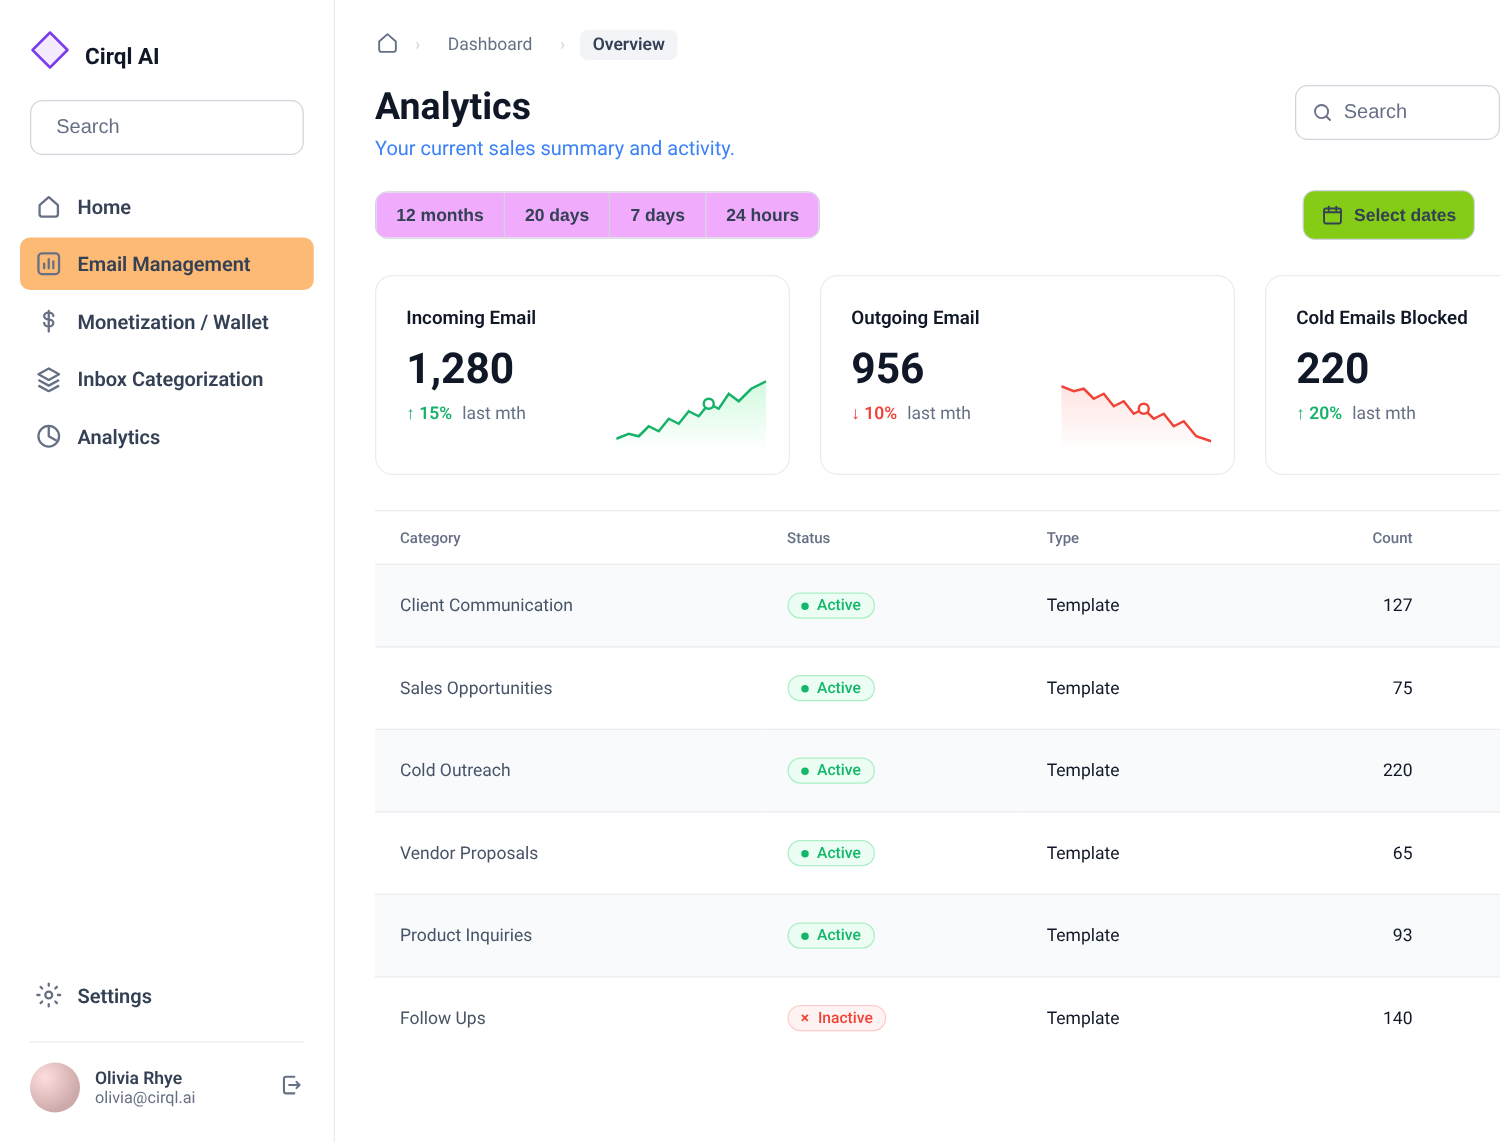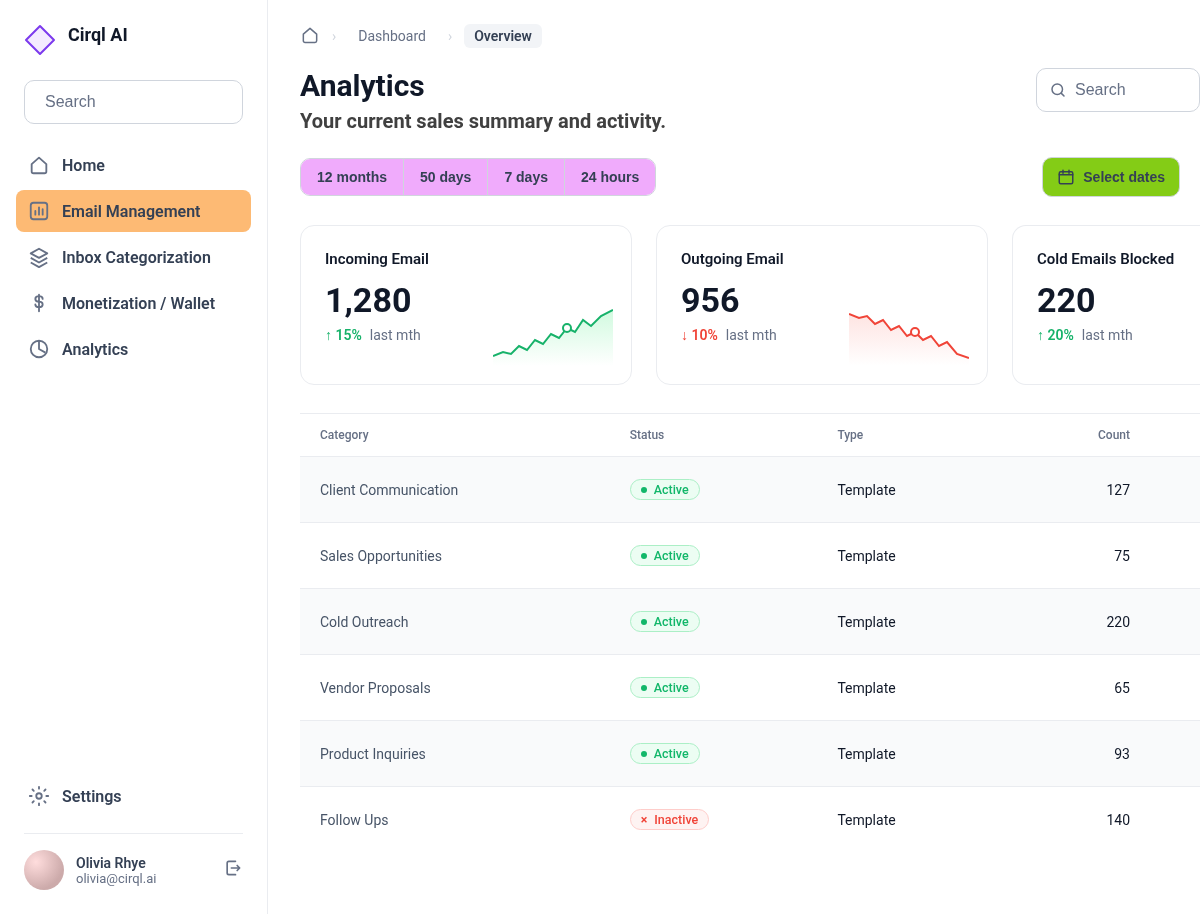--- a/index.html
+++ b/index.html
@@ -14,21 +14,21 @@
   }
   
   .sidebar {
     width: 268px;
     border-right: 1px solid #EAECF0;
     display: flex;
     flex-direction: column;
     padding: 24px 0 24px 0;
   }
   .brand {
-    display: flex; align-items: flex-start; gap: 12px;
+    display: flex; align-items: flex-end; gap: 12px;
     padding: 0 24px 24px 24px;
   }
   .brand-logo {
     width: 32px; height: 32px;
     display: flex; align-items: center; justify-content: center;
   }
   .brand-name {
     font-size: 18px; font-weight: 700; color: #101828;
   }
   .sb-search {
@@ -80,21 +80,21 @@
   }
   .breadcrumb .chev { color: #D0D5DD; }
   .breadcrumb .step { padding: 4px 10px; border-radius: 6px; cursor: pointer; }
   .breadcrumb .step.current { background: #F2F4F7; color: #344054; font-weight: 600; }
   .header-row {
     display: flex; align-items: flex-start; gap: 24px;
   }
   .page-title {
     font-size: 30px; font-weight: 700; color: #101828; margin-bottom: 6px;
   }
-  .page-sub { font-size: 20px; color: #404040; font-weight: bold; }
+  .page-sub { font-size: 16px; color: #3b82f6; }
   .header-actions {
     margin-left: auto; display: flex; align-items: center; gap: 12px; padding-right: 0;
   }
   .search-right {
     border: 1px solid #D0D5DD; border-radius: 10px; height: 44px; min-width: 164px;
     display: flex; align-items: center; gap: 8px; padding: 0 12px; color: #667085;
   }
   .search-right input { border: none; outline: none; font-size: 16px; background: transparent; width: 80px; }
   .search-right input::placeholder { color: #667085; }
   .controls-row {
@@ -192,30 +192,30 @@
     </li>
     <li class="active">
       <svg viewBox="0 0 24 24" fill="none">
           <rect x="3" y="3" width="18" height="18" rx="3" stroke="#667085" stroke-width="2"></rect>
           <path d="M8 16v-4M12 16V8M16 16v-6" stroke="#667085" stroke-width="2" stroke-linecap="round"></path>
         </svg>
       <span>Email Management</span>
     </li>
     <li>
       <svg viewBox="0 0 24 24" fill="none">
-          <path d="M12 3l9 5-9 5-9-5 9-5z" stroke="#667085" stroke-width="2" stroke-linejoin="round"></path>
-          <path d="M3 13l9 5 9-5M3 18l9 5 9-5" stroke="#667085" stroke-width="2" stroke-linejoin="round"></path>
-        </svg>
-      <span>Inbox Categorization</span>
+          <path d="M12 3v18M16 7.5c0-1.5-1.5-3-4-3s-4 1.5-4 3 1.5 3 4 3 4 1.5 4 3-1.5 3-4 3-4-1.5-4-3" stroke="#667085" stroke-width="2" stroke-linecap="round"></path>
+        </svg>
+      <span>Monetization / Wallet</span>
     </li>
     <li>
       <svg viewBox="0 0 24 24" fill="none">
-          <path d="M12 3v18M16 7.5c0-1.5-1.5-3-4-3s-4 1.5-4 3 1.5 3 4 3 4 1.5 4 3-1.5 3-4 3-4-1.5-4-3" stroke="#667085" stroke-width="2" stroke-linecap="round"></path>
-        </svg>
-      <span>Monetization / Wallet</span>
+          <path d="M12 3l9 5-9 5-9-5 9-5z" stroke="#667085" stroke-width="2" stroke-linejoin="round"></path>
+          <path d="M3 13l9 5 9-5M3 18l9 5 9-5" stroke="#667085" stroke-width="2" stroke-linejoin="round"></path>
+        </svg>
+      <span>Inbox Categorization</span>
     </li>
     <li>
       <svg viewBox="0 0 24 24" fill="none">
           <circle cx="12" cy="12" r="9" stroke="#667085" stroke-width="2"></circle>
           <path d="M12 3v9l7 4" stroke="#667085" stroke-width="2" stroke-linejoin="round"></path>
         </svg>
       <span>Analytics</span>
     </li>
   </ul>
 
@@ -270,21 +270,21 @@
             <path d="M20 20l-3.5-3.5" stroke="#667085" stroke-width="2" stroke-linecap="round"></path>
           </svg>
         <input type="text" placeholder="Search" style="">
       </div>
     </div>
   </div>
 
   <div class="controls-row">
     <div class="seg">
       <button>12 months</button>
-      <button>50 days</button>
+      <button>20 days</button>
       <button>7 days</button>
       <button>24 hours</button>
     </div>
     <button class="select-dates">
       <svg width="18" height="18" viewBox="0 0 24 24" fill="none">
           <rect x="3" y="5" width="18" height="16" rx="2" stroke="#344054" stroke-width="2"></rect>
           <path d="M3 9h18M8 3v4M16 3v4" stroke="#344054" stroke-width="2" stroke-linecap="round"></path>
         </svg>
       <span>Select dates</span>
     </button>

